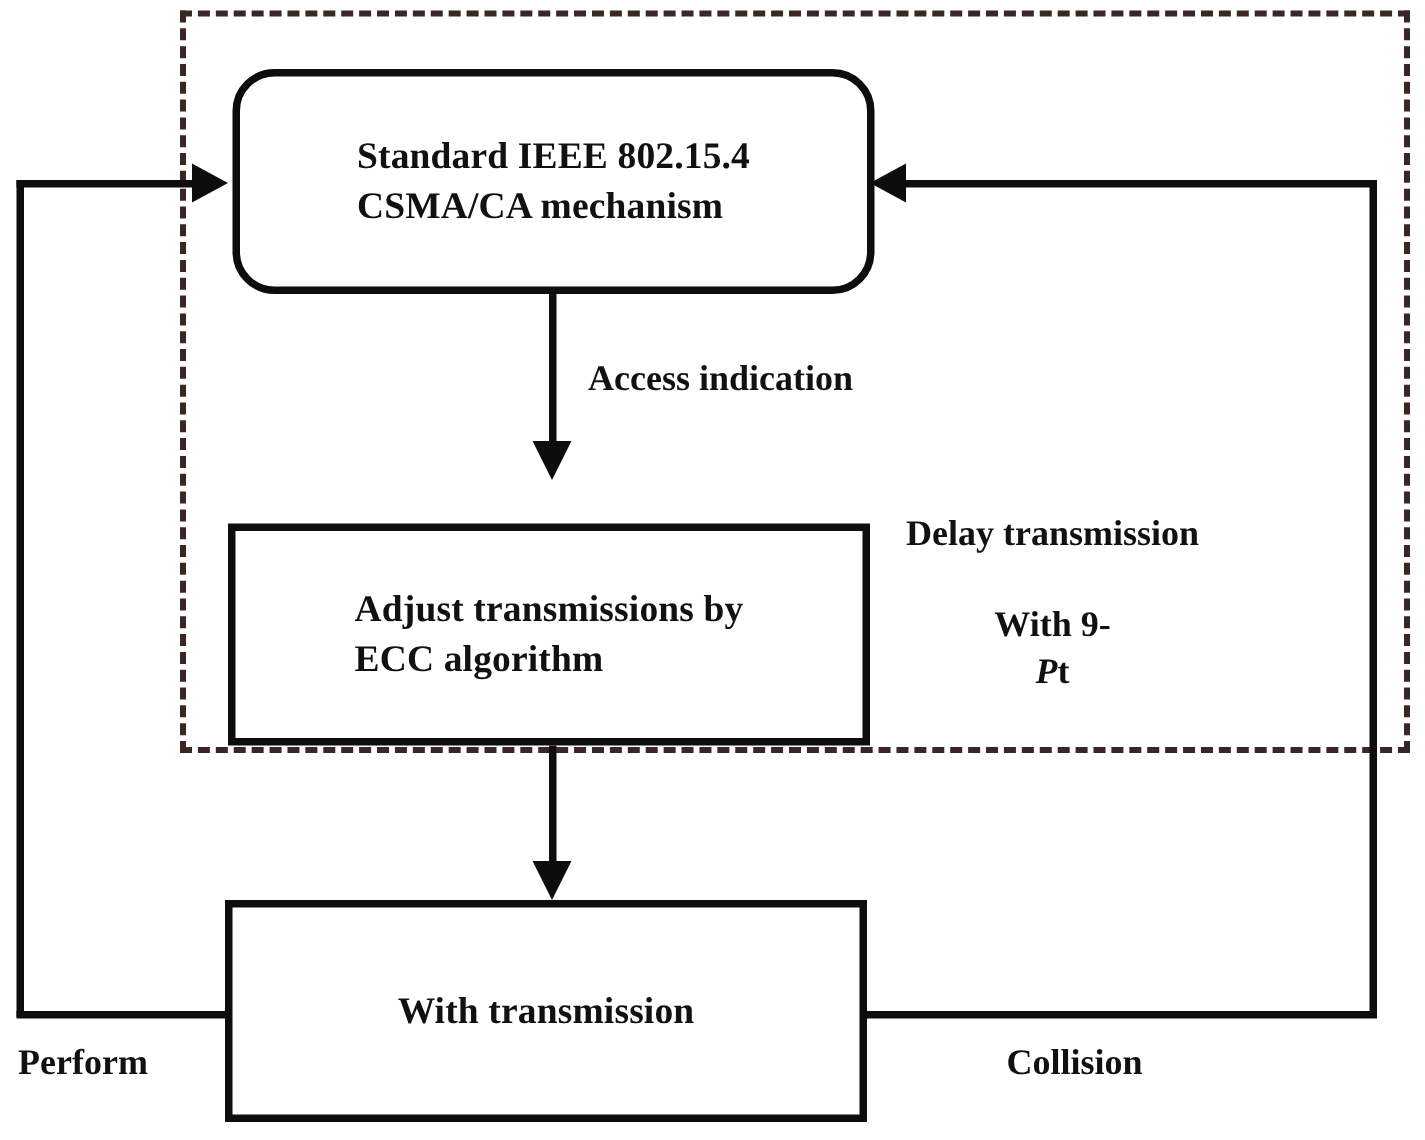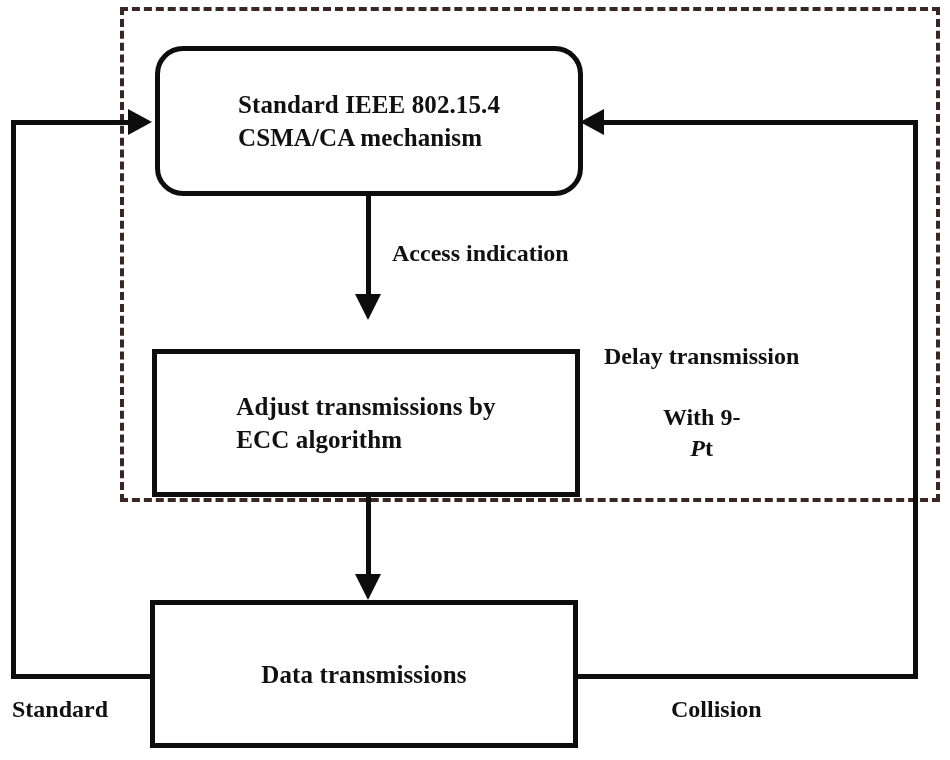--- a/index.html
+++ b/index.html
@@ -125,21 +125,21 @@
     <span class="box-text">Standard IEEE 802.15.4
 CSMA/CA mechanism</span>
   </div>
 
   <div class="proc-box" id="box-ecc">
     <span class="box-text">Adjust transmissions by
 ECC algorithm</span>
   </div>
 
   <div class="proc-box centered" id="box-data">
-    <span class="box-text">Data transmissions</span>
+    <span class="box-text">With transmission</span>
   </div>
 
   <div class="seg v" style="left:366px; top:196px; height:100px;"></div>
   <div class="arrow-head down" style="left:355px; top:294px;"></div>
   <div class="edge-label left" id="lbl-access">Access indication</div>
 
   <div class="seg v" style="left:366px; top:468px; height:108px;"></div>
   <div class="arrow-head down" style="left:355px; top:574px;"></div>
 
   <div class="edge-label center" id="lbl-delay">
@@ -147,21 +147,21 @@
     <span>With 9-</span>
     <span class="ital">P</span><span class="rom">t</span>
   </div>
 
   <div class="seg h" style="left:11px; top:674px; width:142px;"></div>
 
   <div class="seg v" style="left:11px; top:120px; height:558px;"></div>
 
   <div class="seg h" style="left:11px; top:120px; width:118px;"></div>
   <div class="arrow-head right" style="left:128px; top:109px;"></div>
-  <div class="edge-label left" id="lbl-success">Standard</div>
+  <div class="edge-label left" id="lbl-success">Perform</div>
 
   <div class="seg h" style="left:576px; top:674px; width:342px;"></div>
 
   <div class="seg v" style="left:913px; top:120px; height:558px;"></div>
 
   <div class="seg h" style="left:604px; top:120px; width:314px;"></div>
   <div class="arrow-head left" style="left:580px; top:109px;"></div>
   <div class="edge-label left" id="lbl-collision">Collision</div>
 
 </div>

